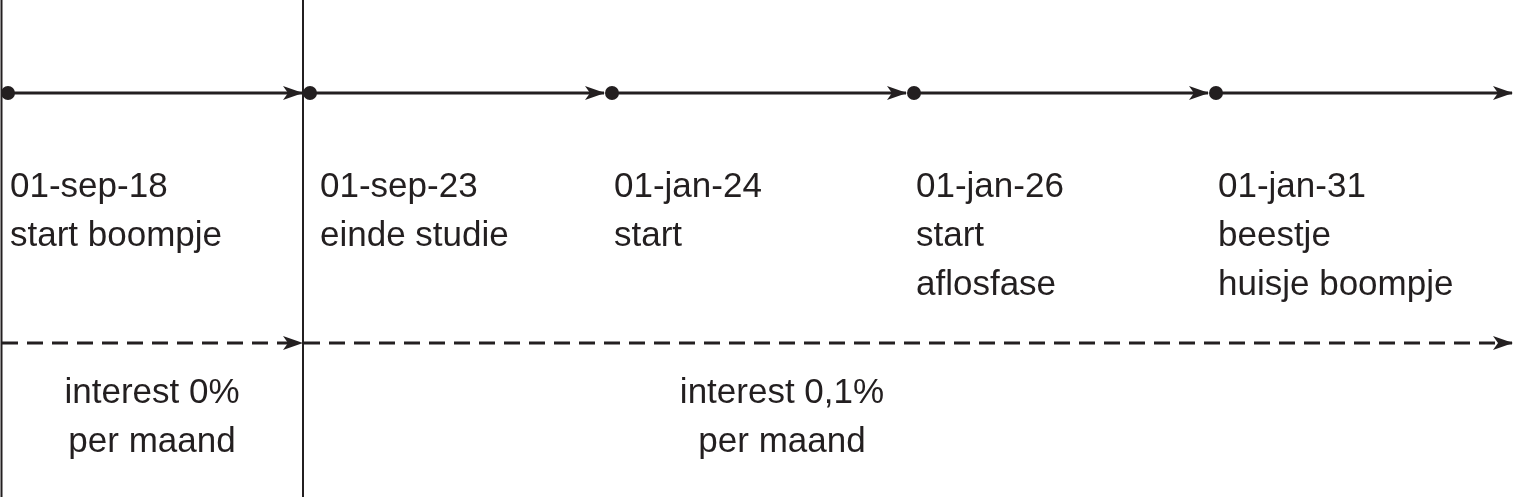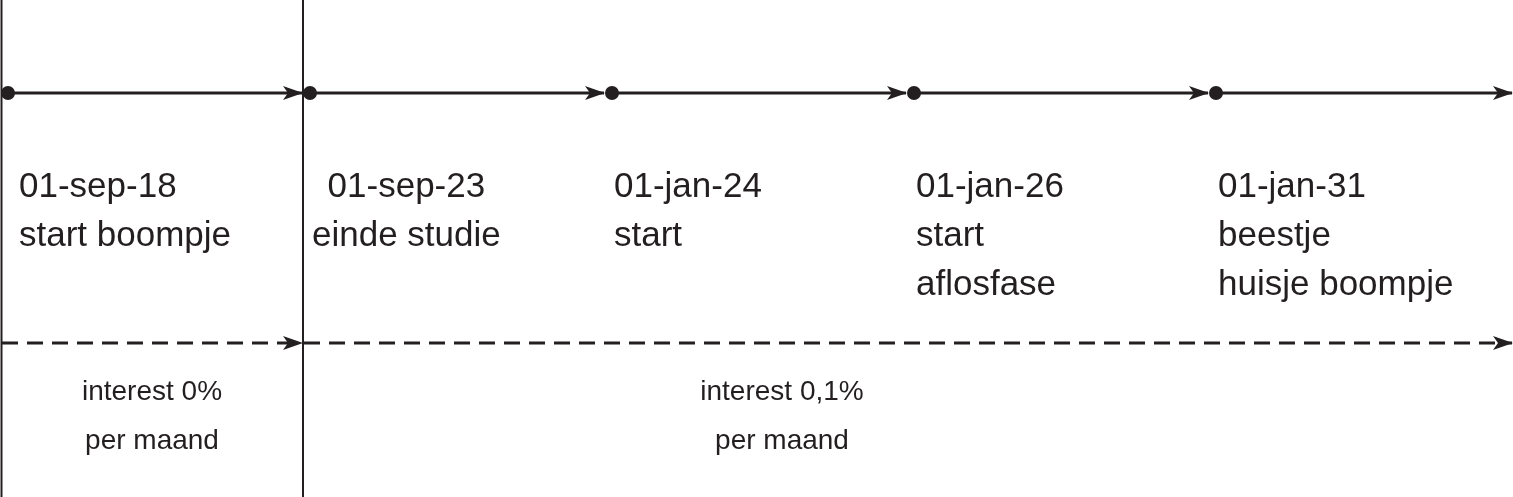--- a/index.html
+++ b/index.html
@@ -23,21 +23,21 @@
     .label {
       position: absolute;
       font-size: 35px;
       line-height: 49px;
       white-space: nowrap;
       color: #231f20;
     }
     .label .line { display: block; }
     .interest {
       position: absolute;
-      font-size: 28px;
+      font-size: 35px;
       line-height: 49px;
       text-align: center;
       white-space: nowrap;
       color: #231f20;
     }
     .interest .line { display: block; }
   </style>
 </head>
 <body>
 
@@ -63,26 +63,26 @@
     <circle cx="914" cy="93" r="7" fill="#231f20"></circle>
     <circle cx="1216" cy="93" r="7" fill="#231f20"></circle>
   </g>
 
   <g>
     <line x1="2" y1="343" x2="302" y2="343" stroke="#231f20" stroke-width="3" stroke-dasharray="16,9" marker-end="url(#arrow)"></line>
     <line x1="304" y1="343" x2="1512" y2="343" stroke="#231f20" stroke-width="3" stroke-dasharray="16,9" marker-end="url(#arrow)"></line>
   </g>
 </svg>
 
-<div class="label" style="left:10px; top:160px;margin-left:9px;">
+<div class="label" style="left:10px; top:160px;">
   <span class="line">01-sep-18</span>
   <span class="line">start boompje</span>
 </div>
 
-<div class="label" style="left:312px; top:160px;text-align:center;">
+<div class="label" style="left:320px; top:160px;">
   <span class="line">01-sep-23</span>
   <span class="line">einde studie</span>
 </div>
 
 <div class="label" style="left:614px; top:160px;">
   <span class="line">01-jan-24</span>
   <span class="line">start</span>
 </div>
 
 <div class="label" style="left:916px; top:160px;">

